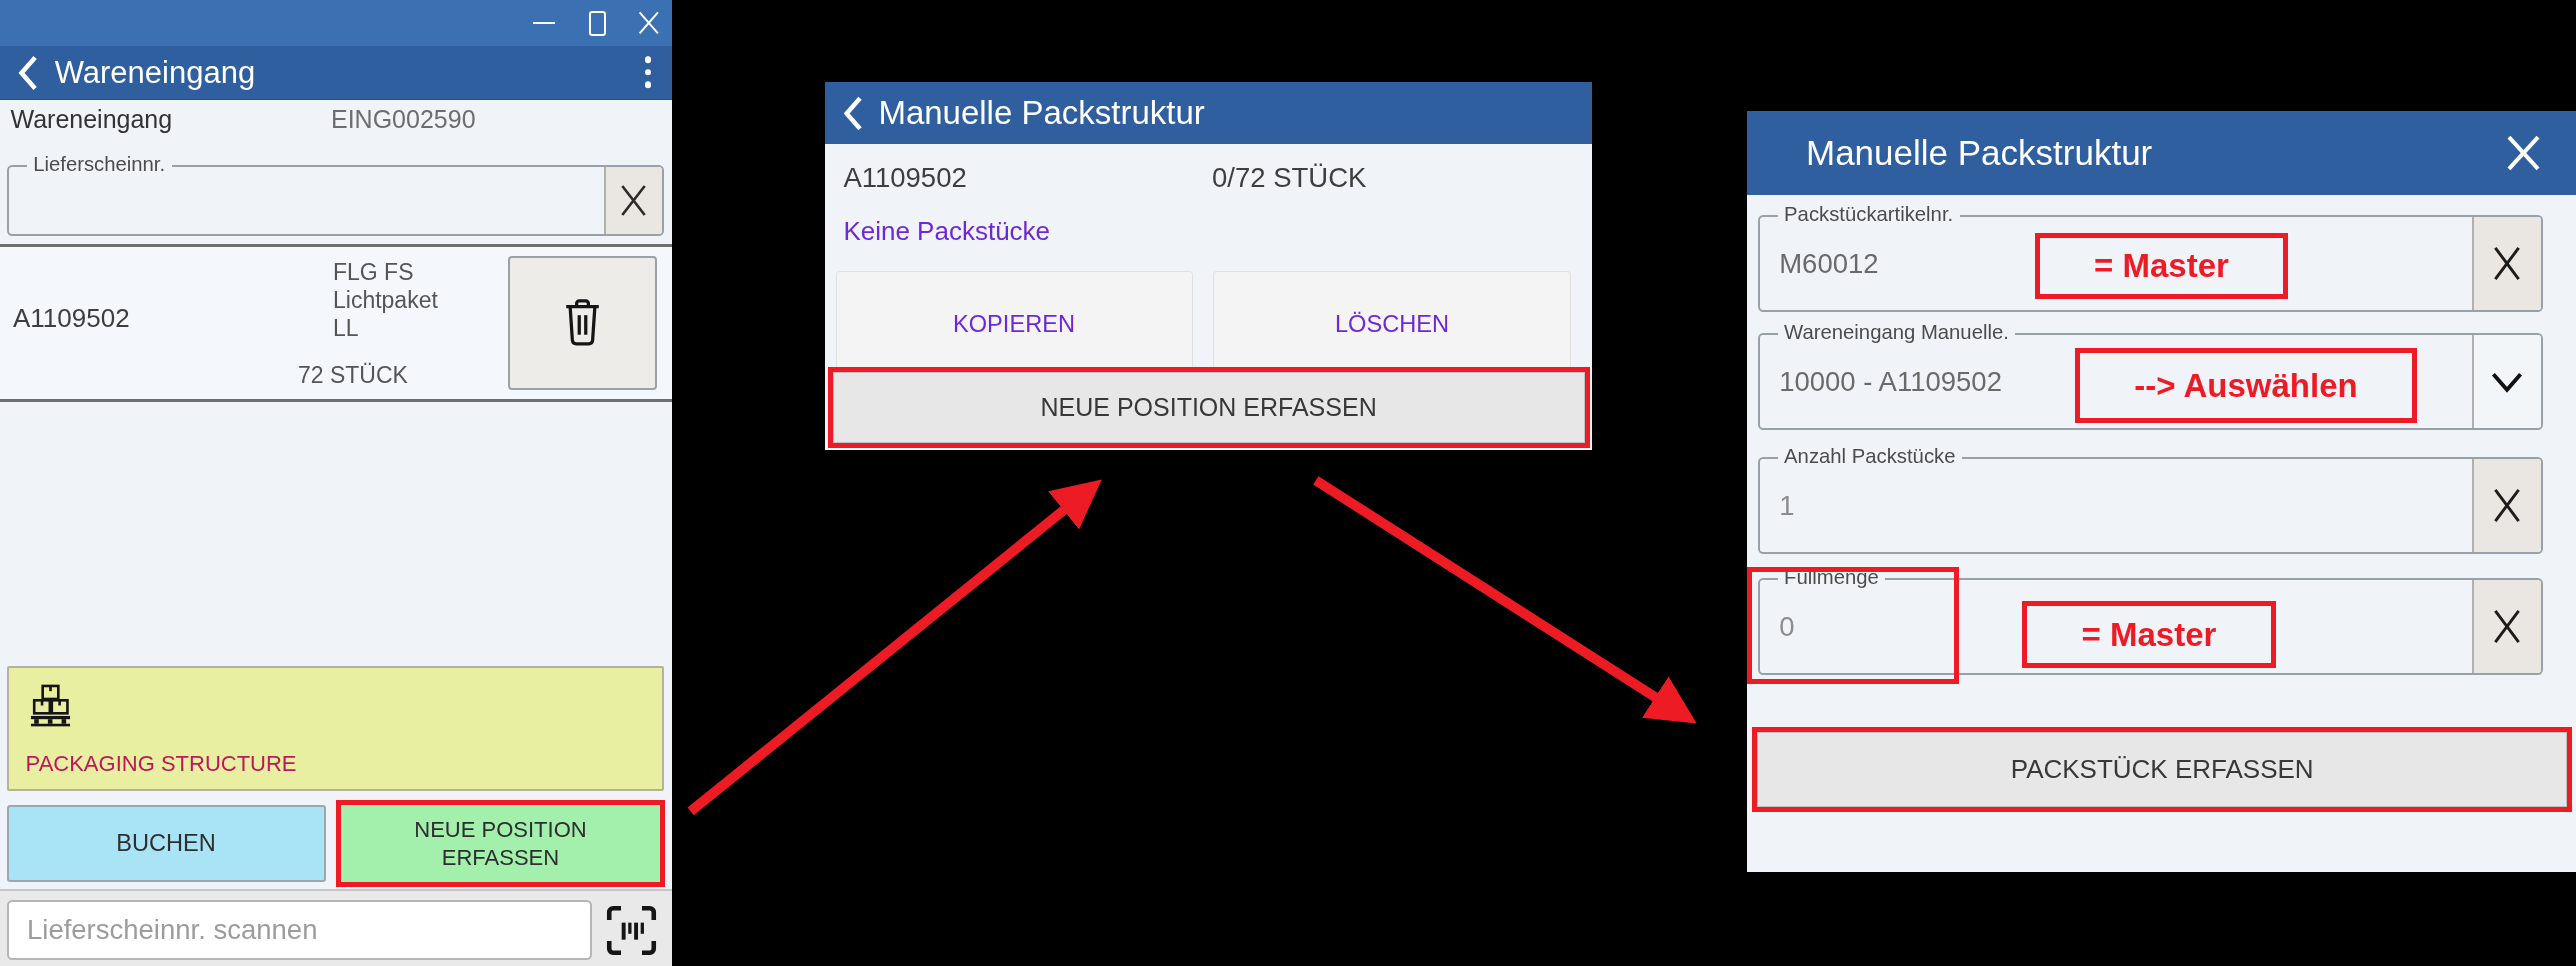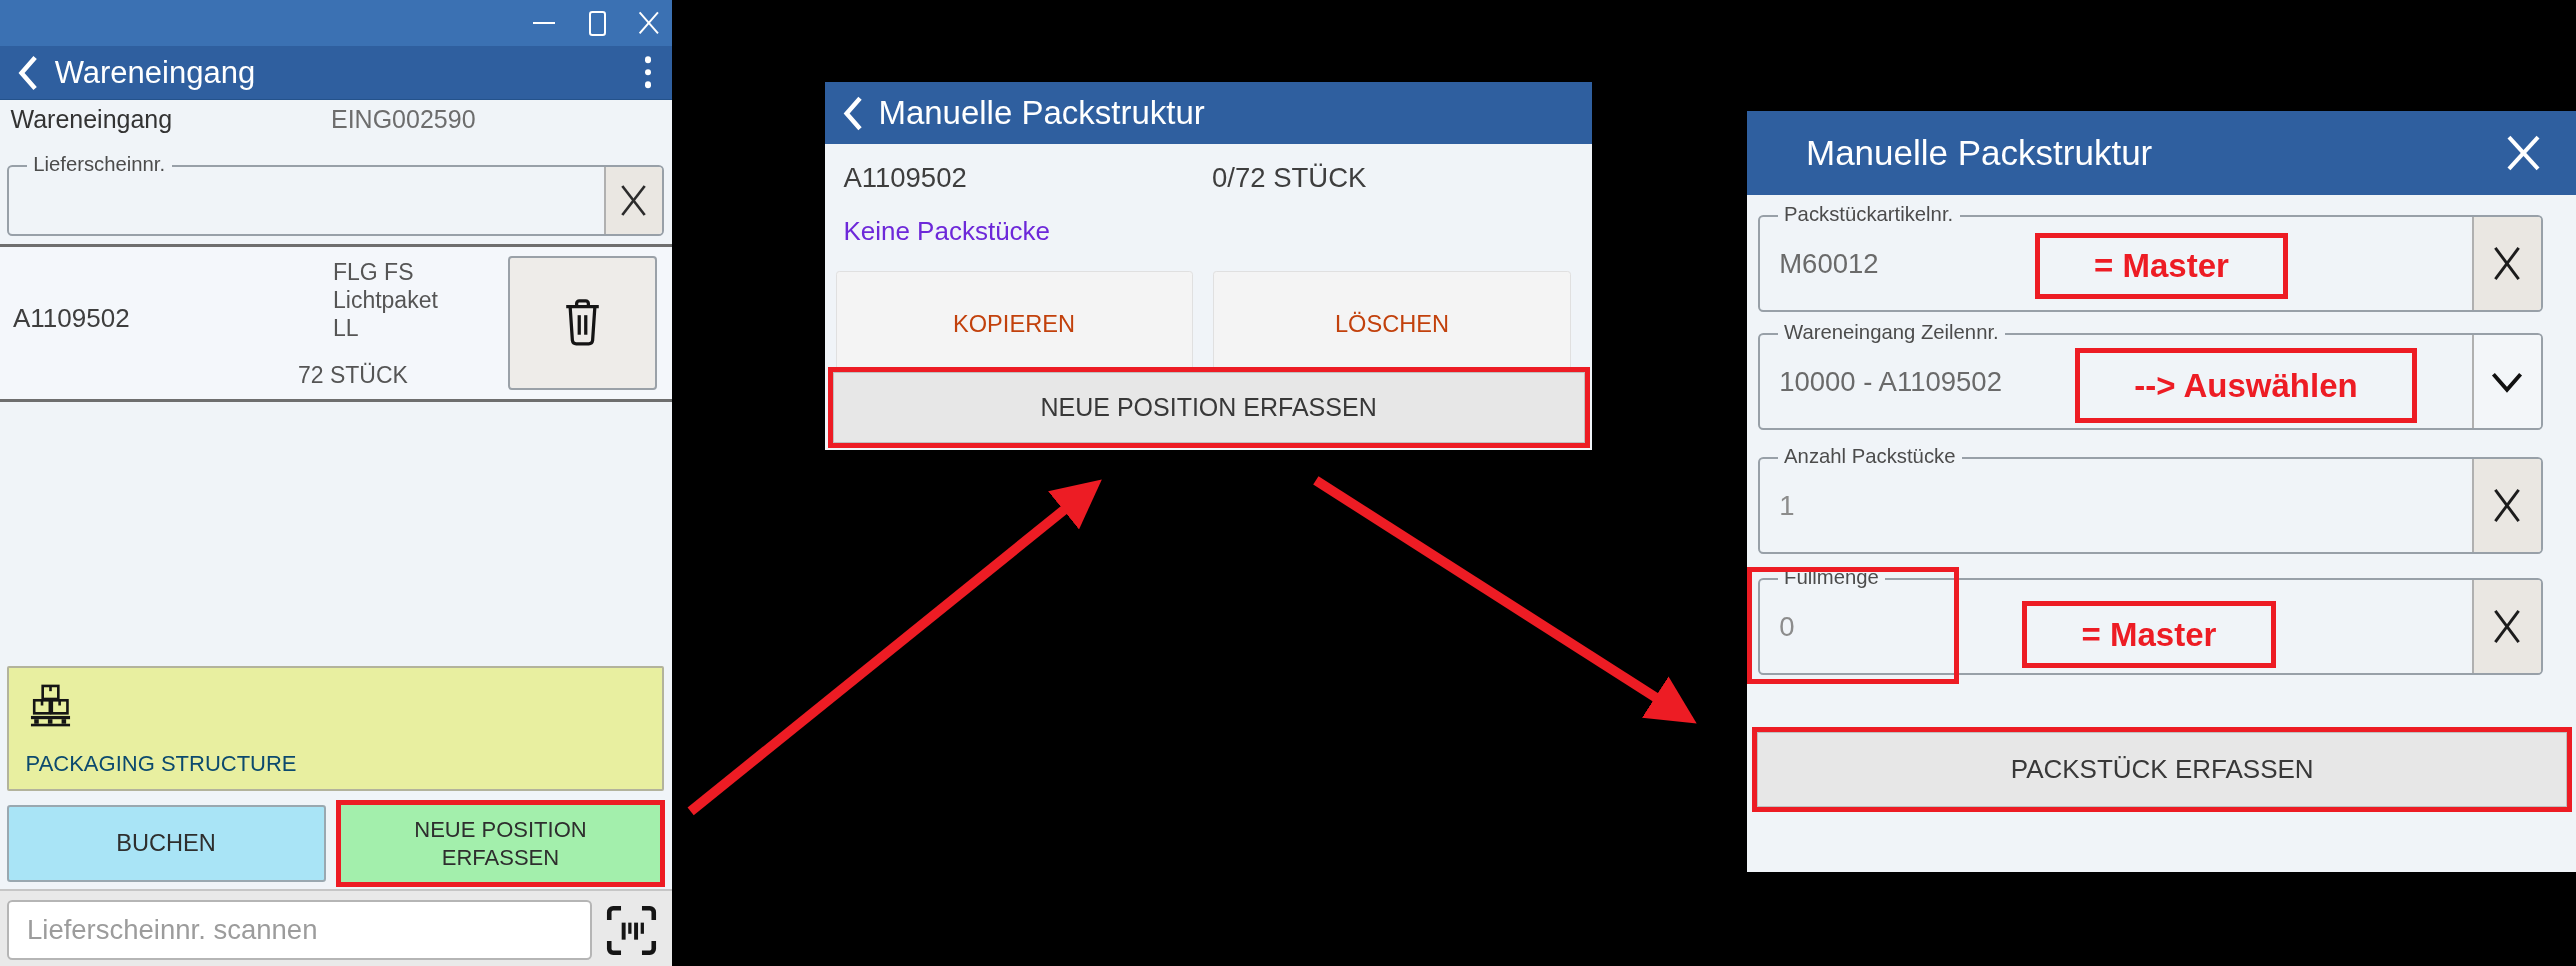--- a/index.html
+++ b/index.html
@@ -40,21 +40,21 @@
   #sep1 { top:244px; } #sep2 { top:399px; }
   .pos-row { position:absolute; left:0; top:247px; width:672px; height:152px; background:#f4f7fb; }
   .pos-article { position:absolute; left:13px; top:56px; font-size:26px; color:#3e3e3e; }
   .pos-desc { position:absolute; left:333px; top:10.5px; font-size:23px; color:#555; line-height:1.22; }
   .pos-qty { position:absolute; left:298px; top:115px; font-size:23px; color:#555; }
   .trash-btn { position:absolute; left:508px; top:9.2px; width:149px; height:134px; background:#eeece9; border:2px solid #9aa1a8; border-radius:3.9px;
                display:flex; align-items:center; justify-content:center; cursor:pointer; }
 
   .pack-tile { position:absolute; left:6.6px; top:666px; width:657px; height:125px; background:#e8efa0; border:2px solid #b3b39c; border-radius:2px; cursor:pointer; }
   .pack-tile svg { position:absolute; left:19.7px; top:15.7px; }
-  .pack-label { position:absolute; left:17px; bottom:11.8px; font-size:22px; color:#0c4a6e; }
+  .pack-label { position:absolute; left:17px; bottom:11.8px; font-size:22px; color:#be185d; }
 
   .buchen-btn { position:absolute; left:6.6px; top:805px; width:319px; height:77px; background:#a9e4f6; border:2px solid #9aa8b0; border-radius:3.3px;
                 display:flex; align-items:center; justify-content:center; font-size:23.6px; color:#2e2e2e; cursor:pointer; }
   .green-btn { position:absolute; left:336px; top:800px; width:329px; height:87px; border:5.9px solid #ed1c24; background:#a3efac;
                display:flex; align-items:center; justify-content:center; text-align:center; font-size:22px; color:#2e2e2e; cursor:pointer; }
   .green-btn span { width:223px; line-height:1.25; }
 
   .bottom-strip { position:absolute; background:#e9e9e9; border-top:2px solid #c6c6c6; }
   #left .bottom-strip { left:0; top:889px; width:672px; height:77px; }
   .scan-input { position:absolute; background:#fff; border:2px solid #b5b5b5; border-radius:5.2px; font-size:27.5px; color:#333; padding:0 18.4px; outline:none; }
@@ -64,21 +64,21 @@
   #left .scan-ic { left:604px; top:11.8px; }
 
   
   #middle { left:825px; top:82px; width:767px; height:368px; }
   #middle .titlebar { height:62px; display:flex; align-items:center; }
   #middle .app-title { font-size:33px; margin-left:14.4px; }
   .mid-article { position:absolute; left:18.4px; top:80px; font-size:27.5px; color:#3e3e3e; }
   .mid-progress { position:absolute; left:387px; top:80px; font-size:27.5px; color:#3e3e3e; }
   .mid-empty { position:absolute; left:18.4px; top:134px; font-size:26px; color:#6d28d9; }
   .dis-btn { position:absolute; top:189px; height:106px; background:#f4f4f4; border:1.3px solid #e0e0e0; border-radius:3.3px;
-             display:flex; align-items:center; justify-content:center; font-size:23.6px; color:#c2410c; cursor:pointer; }
+             display:flex; align-items:center; justify-content:center; font-size:23.6px; color:#6d28d9; cursor:pointer; }
   #btn-kopieren { left:10.5px; width:357px; }
   #btn-loeschen { left:388px; width:358px; }
   .red-wrap { position:absolute; border:5.9px solid #ed1c24; display:flex; }
   .gray-btn { flex:1; background:#e7e7e7; border:1.3px solid #c0c0c0; display:flex; align-items:center; justify-content:center;
               font-size:25px; color:#383838; cursor:pointer; }
   #mid-newpos { left:2.6px; top:285px; width:762px; height:81px; }
 
   
   #right { left:1747px; top:111px; width:829px; height:761px; }
   #right .titlebar { height:84px; display:flex; align-items:center; }
@@ -264,21 +264,21 @@
     <span class="fvalue">M60012</span>
     <div class="faction">
       <svg width="30" height="35" viewBox="0 0 46 54">
           <line x1="5" y1="3" x2="41" y2="51" stroke="#1c1c1c" stroke-width="4.5"></line>
           <line x1="41" y1="3" x2="5" y2="51" stroke="#1c1c1c" stroke-width="4.5"></line>
         </svg>
     </div>
   </div>
 
   <div class="fieldset rfield" id="rf1">
-    <span class="legend">Wareneingang Zeilennr.</span>
+    <span class="legend">Wareneingang Manuelle.</span>
     <span class="fvalue">10000 - A1109502</span>
     <div class="faction light">
       <svg width="34" height="22" viewBox="0 0 52 34">
           <polyline points="5,5 26,29 47,5" stroke="#111" stroke-width="6" fill="none"></polyline>
         </svg>
     </div>
   </div>
 
   <div class="fieldset rfield" id="rf2">
     <span class="legend">Anzahl Packstücke</span>

